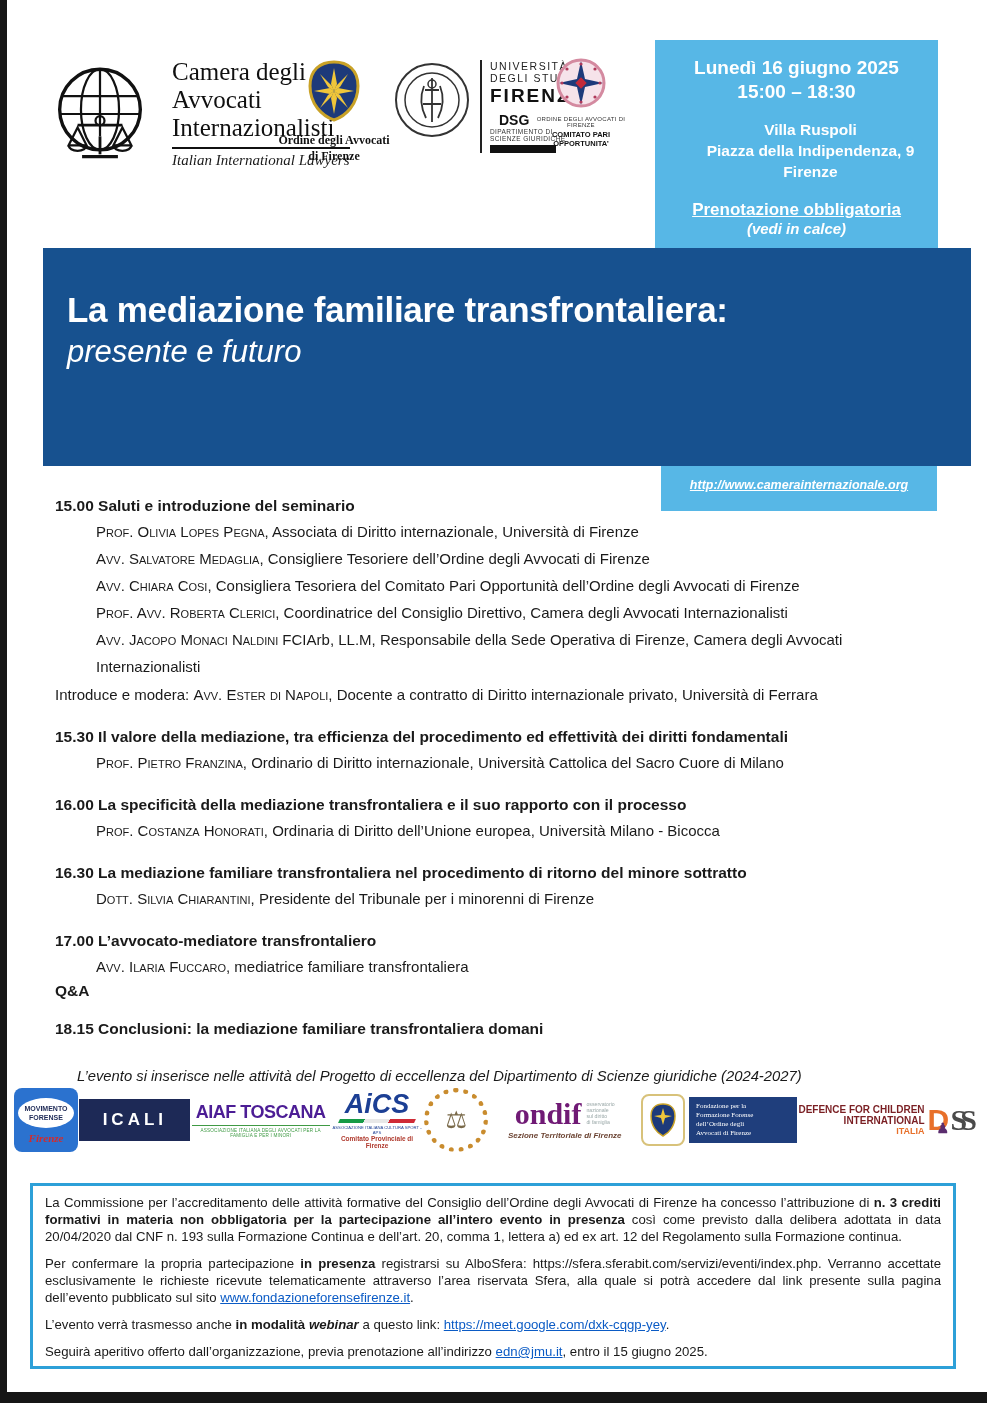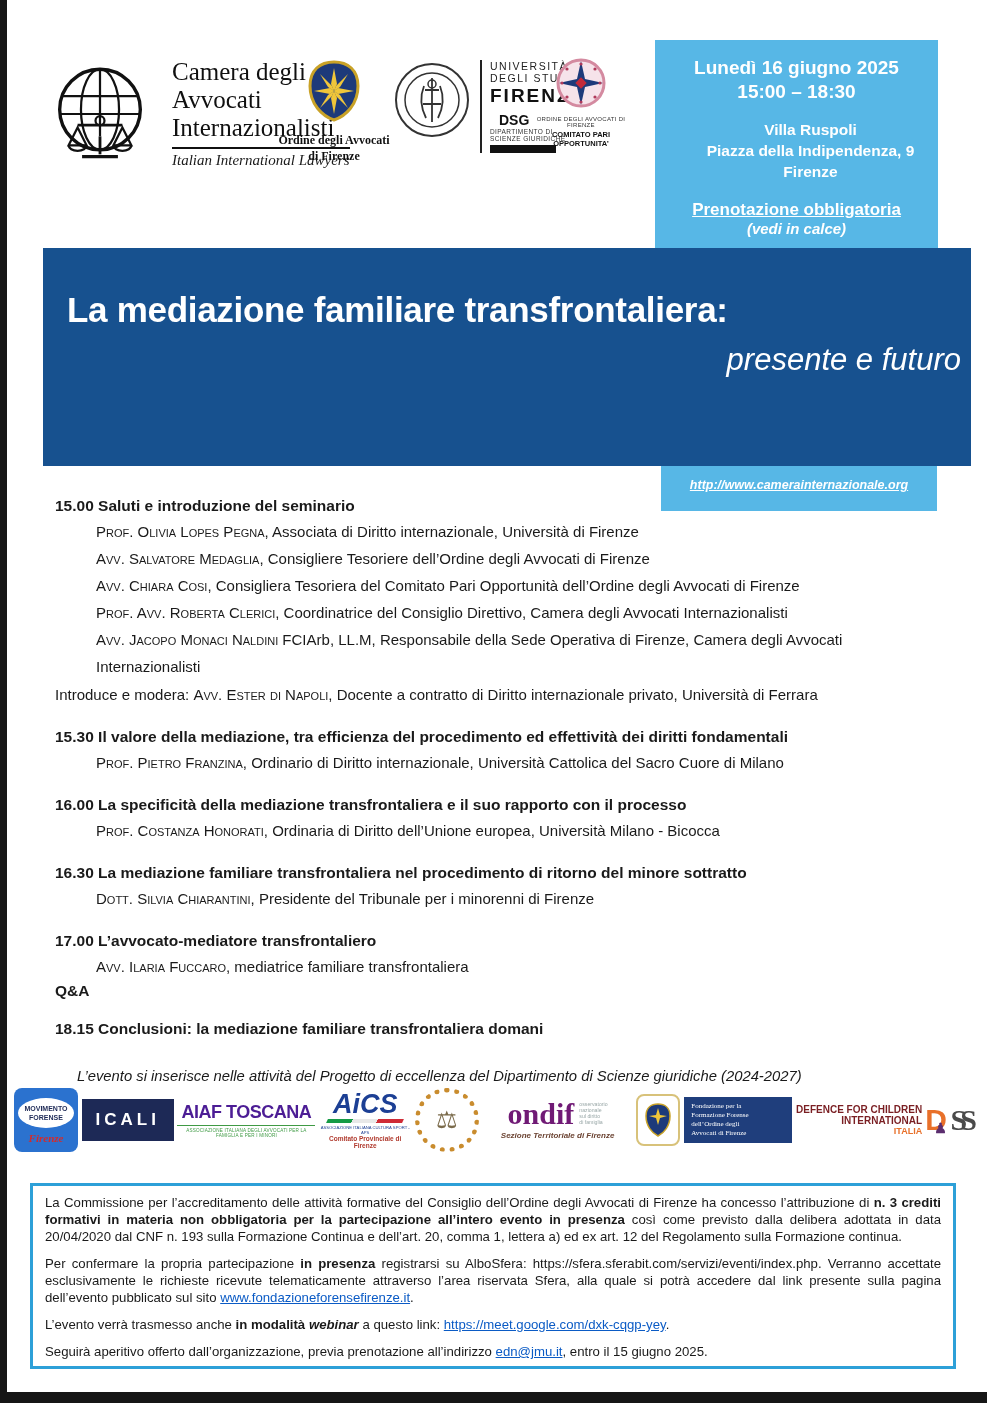--- a/index.html
+++ b/index.html
@@ -31,21 +31,21 @@
            color:#fff;text-align:center;box-sizing:border-box;padding-top:16px;}
   .ib-date{font-size:19px;font-weight:bold;line-height:24px;}
   .ib-venue{font-size:15.5px;font-weight:bold;line-height:21px;margin-top:15px;margin-left:28px;}
   .ib-book{font-size:17px;font-weight:bold;text-decoration:underline;margin-top:18px;}
   .ib-note{font-size:15px;font-style:italic;font-weight:bold;}
 
   
   .banner{position:absolute;left:43px;top:248px;width:928px;height:218px;background:#17518f;
           color:#fff;box-sizing:border-box;padding:42px 10px 0 24px;}
   .banner-title{font-size:35px;font-weight:bold;letter-spacing:-.3px;}
-  .banner-sub{font-size:31px;font-style:italic;margin-top:12px;text-align:right;}
+  .banner-sub{font-size:31px;font-style:italic;margin-top:4px;}
 
   .linkbox{position:absolute;left:661px;top:466px;width:276px;height:45px;background:#57b7e6;
            box-sizing:border-box;padding-top:9px;text-align:center;}
   .linkbox a{color:#ffffff;font-weight:bold;font-style:italic;font-size:12.5px;text-decoration:underline;}
 
   
   .program{position:absolute;left:55px;top:494px;width:892px;font-size:15px;color:#1a1a1a;}
   .session{margin-bottom:17px;}
   .sess-title{font-weight:bold;font-size:15.5px;line-height:24px;}
   .spk{margin-left:41px;line-height:27px;}
@@ -55,21 +55,21 @@
   .note{font-style:italic;margin:27px 0 0 22px;font-size:14.8px;}
 
   
   .partners{position:absolute;left:14px;top:1080px;width:962px;height:80px;display:flex;
             align-items:center;justify-content:space-between;}
   .p-mf{width:64px;height:64px;background:#2b72cf;border-radius:8px;position:relative;overflow:hidden;flex:none;}
   .p-mf-oval{position:absolute;left:4px;top:10px;width:56px;height:30px;background:#fff;border-radius:50%;
              text-align:center;color:#1d2956;font-size:7px;font-weight:bold;line-height:9px;padding-top:6px;box-sizing:border-box;}
   .p-mf-city{position:absolute;left:0;right:0;bottom:8px;text-align:center;color:#d42b2b;
              font-style:italic;font-weight:bold;font-size:11px;font-family:"Liberation Serif",serif;}
-  .p-icali{width:92px;height:42px;background:#1d2956;color:#fff;display:flex;align-items:center;
+  .p-icali{width:111px;height:42px;background:#1d2956;color:#fff;display:flex;align-items:center;
            justify-content:center;font-size:17px;font-weight:bold;letter-spacing:4px;flex:none;}
   .p-aiaf{width:138px;text-align:center;flex:none;}
   .p-aiaf-t{color:#4c1d95;font-size:18px;font-weight:bold;letter-spacing:-.5px;}
   .p-aiaf-s{color:#3f9a44;font-size:4.6px;border-top:1px solid #3f9a44;margin-top:2px;padding-top:2px;letter-spacing:.2px;}
   .p-aics{width:92px;text-align:center;flex:none;}
   .p-aics-t{color:#1c3f94;font-size:27px;font-weight:900;font-style:italic;line-height:26px;}
   .p-aics-bar{height:4px;margin:2px 8px 2px 8px;background:linear-gradient(90deg,#169b46 33%,#e8e8e8 33% 66%,#cf2b36 66%);transform:skewX(-25deg);}
   .p-aics-s1{color:#1c3f94;font-size:4.2px;}
   .p-aics-s2{color:#b03a2e;font-size:6.5px;font-weight:bold;}
   .p-cm{width:64px;height:64px;border-radius:50%;border:5px dotted #c98c2e;box-sizing:border-box;

